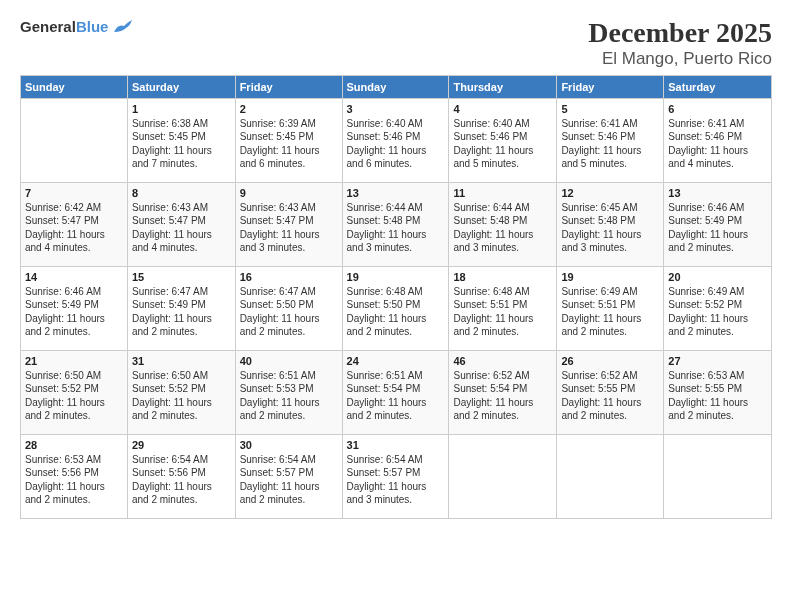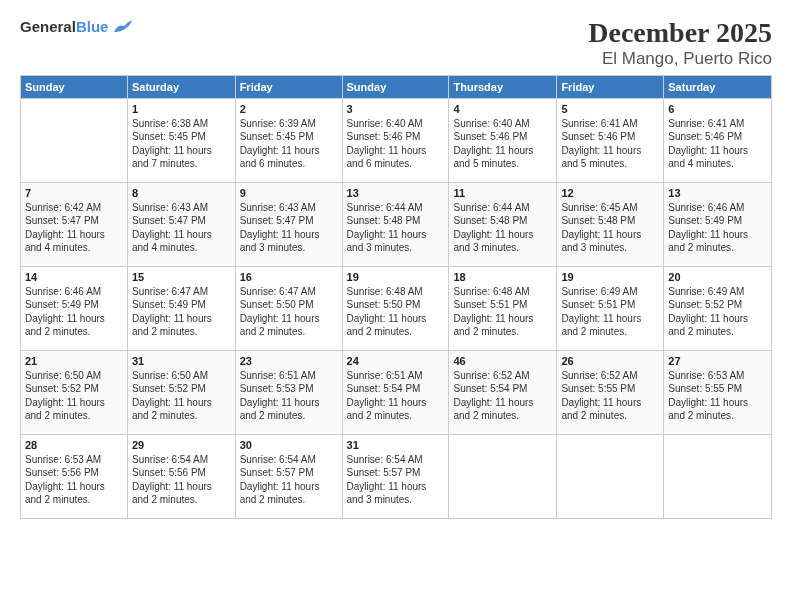--- a/index.html
+++ b/index.html
@@ -208,21 +208,21 @@
         <tr>
           <td>
             <span class="day-number">21</span>
             <div class="day-info">Sunrise: 6:50 AM<br>Sunset: 5:52 PM<br>Daylight: 11 hours<br>and 2 minutes.</div>
           </td>
           <td>
             <span class="day-number">31</span>
             <div class="day-info">Sunrise: 6:50 AM<br>Sunset: 5:52 PM<br>Daylight: 11 hours<br>and 2 minutes.</div>
           </td>
           <td>
-            <span class="day-number">23</span>
+            <span class="day-number">40</span>
             <div class="day-info">Sunrise: 6:51 AM<br>Sunset: 5:53 PM<br>Daylight: 11 hours<br>and 2 minutes.</div>
           </td>
           <td>
             <span class="day-number">24</span>
             <div class="day-info">Sunrise: 6:51 AM<br>Sunset: 5:54 PM<br>Daylight: 11 hours<br>and 2 minutes.</div>
           </td>
           <td>
             <span class="day-number">46</span>
             <div class="day-info">Sunrise: 6:52 AM<br>Sunset: 5:54 PM<br>Daylight: 11 hours<br>and 2 minutes.</div>
           </td>

